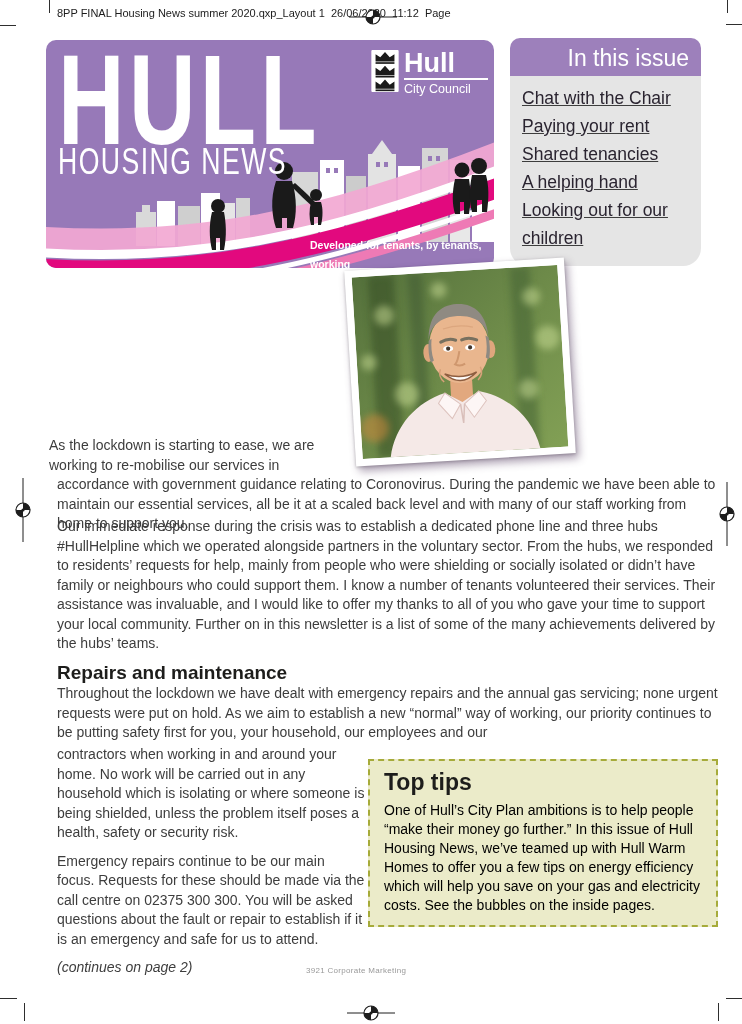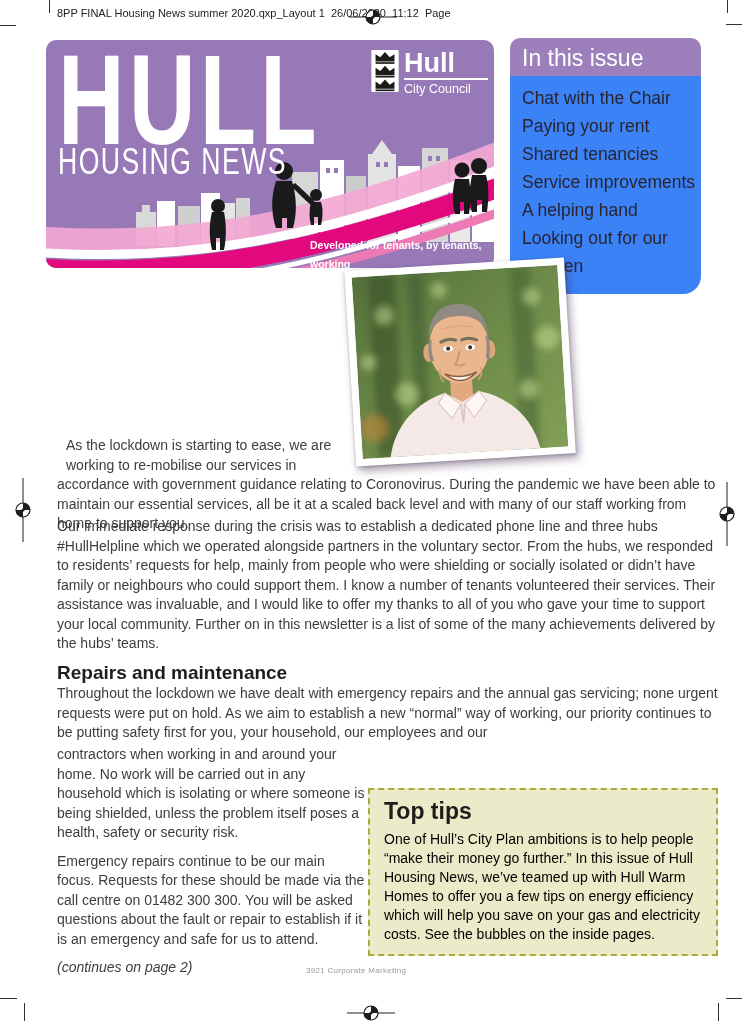--- a/index.html
+++ b/index.html
@@ -35,49 +35,49 @@
   .council-name { font-size:27px; line-height:26px; font-weight:700; color:#ffffff;
                   border-bottom:2px solid #ffffff; padding-bottom:2px; }
   .council-sub { font-size:12.5px; line-height:16px; color:#ffffff; margin-top:1px; }
   .tagline { position:absolute; left:264px; top:196px; width:180px; color:#ffffff;
              font-size:10.5px; font-weight:700; line-height:19px; }
 
   
   .issue-panel { position:absolute; left:510px; top:38px; width:191px; }
   .issue-head { background:#9d80bb; border-radius:10px 10px 0 0; padding:7px 12px 5px 12px; color:#ffffff; }
   .issue-season { font-size:18px; font-weight:700; line-height:20px; }
-  .issue-heading { font-size:23px; font-weight:400; line-height:26px; }
-  .issue-body { background:#3b82f6; border-radius:0 0 18px 18px; padding:8px 2px 14px 12px; }
+  .issue-heading { font-size:23px; font-weight:400; line-height:26px;text-align:right; }
+  .issue-body { background:#e5e5e5; border-radius:0 0 18px 18px; padding:8px 2px 14px 12px;text-decoration:underline; }
   .issue-body ul { list-style:none; }
   .issue-body li { font-size:17.5px; line-height:28px; color:#2a2430; }
 
   
   .photo { position:absolute; left:350px; top:264px; width:220px; height:196px; background:#ffffff;
            padding:7px; transform:rotate(-3.5deg); transform-origin:50% 50%;
            box-shadow:3px 5px 9px rgba(70,45,85,0.45), 0 1px 3px rgba(0,0,0,0.25); }
   .photo svg { display:block; width:100%; height:100%; }
 
   
   .headline { position:absolute; left:57px; top:276px; width:345px; font-size:42px; line-height:43px;
               font-weight:700; color:#1d1d1b; letter-spacing:-0.5px; }
   .standfirst { position:absolute; left:57px; top:366px; width:345px; font-size:18.5px;
                 line-height:20.5px; font-weight:700; color:#2a2a28; }
   .bodytxt { font-size:14px; line-height:19.5px; color:#3d3d3d; }
-  .intro-narrow { position:absolute; left:66px; top:436px; width:312px; }
+  .intro-narrow { position:absolute; left:49px; top:436px; width:312px; }
   .intro-wide   { position:absolute; left:57px; top:475px; width:661px; }
   .para2        { position:absolute; left:57px; top:517px; width:661px; }
   .sect-head    { position:absolute; left:57px; top:662px; width:400px; font-size:19px;
                   font-weight:700; color:#1d1d1b; }
   .repairs-wide { position:absolute; left:57px; top:684px; width:661px; }
   .col-left     { position:absolute; left:57px; top:745px; width:308px; }
   .col-left p + p { margin-top:9px; }
   .continues    { margin-top:10px; font-style:italic; color:#3d3d3d; }
 
   
-  .tips { position:absolute; left:368px; top:788px; width:350px; min-height:168px;
+  .tips { position:absolute; left:368px; top:759px; width:350px; min-height:168px;
           background:#ebebc9; border:2px dashed #a6ab3a; padding:8px 15px 10px 14px; }
   .tips h3 { font-size:23px; font-weight:700; color:#1d1d1b; margin-bottom:5px; }
   .tips p { font-size:14px; line-height:19px; color:#000000; }
 
   
   .job-note { position:absolute; left:306px; top:966px; font-size:8px; color:#999999; letter-spacing:0.3px; }
 </style>
 </head>
 <body>
 
@@ -212,21 +212,20 @@
 
   <aside class="issue-panel">
     <div class="issue-head">
       <div class="issue-heading">In this issue</div>
     </div>
     <div class="issue-body">
       <ul>
         <li>Chat with the Chair</li>
         <li>Paying your rent</li>
         <li>Shared tenancies</li>
-        <li>Service improvements</li>
         <li>A helping hand</li>
         <li>Looking out for our children</li>
       </ul>
     </div>
   </aside>
 
   <figure class="photo">
     <svg viewBox="0 0 206 182">
       <defs>
         <linearGradient id="gbg" x1="0" y1="0" x2="1" y2="1">
@@ -285,21 +284,21 @@
 
   <p class="bodytxt intro-narrow">As the lockdown is starting to ease, we are working to re-mobilise our services in</p>
   <p class="bodytxt intro-wide">accordance with government guidance relating to Coronovirus.  During the pandemic we have been able to maintain our essential services, all be it at a scaled back level and with many of our staff working from home to support you.</p>
   <p class="bodytxt para2">Our immediate response during the crisis was to establish a dedicated phone line and three hubs #HullHelpline which we operated alongside partners in the voluntary sector. From the hubs, we responded to residents’ requests for help, mainly from people who were shielding or socially isolated or didn’t have family or neighbours who could support them.  I know a number of tenants volunteered their services. Their assistance was invaluable, and I would like to offer my thanks to all of you who gave your time to support your local community. Further on in this newsletter is a list of some of the many achievements delivered by the hubs’ teams.</p>
 
   <h2 class="sect-head">Repairs and maintenance</h2>
   <p class="bodytxt repairs-wide">Throughout the lockdown we have dealt with emergency repairs and the annual gas servicing; none urgent requests were put on hold. As we aim to establish a new “normal” way of working, our priority continues to be putting safety first for you, your household, our employees and our</p>
 
   <div class="col-left">
     <p class="bodytxt">contractors when working in and around your home. No work will be carried out in any household which is isolating or where someone is being shielded, unless the problem itself poses a health, safety or security risk.</p>
-    <p class="bodytxt">Emergency repairs continue to be our main focus. Requests for these should be made via the call centre on 01482 300 300. You will be asked questions about the fault or repair to establish if it is an emergency and safe for us to attend.</p>
+    <p class="bodytxt">Emergency repairs continue to be our main focus. Requests for these should be made via the call centre on 02375 300 300. You will be asked questions about the fault or repair to establish if it is an emergency and safe for us to attend.</p>
     <p class="bodytxt continues">(continues on page 2)</p>
   </div>
 
   <aside class="tips">
     <h3>Top tips</h3>
     <p>One of Hull’s City Plan ambitions is to help people “make their money go further.” In this issue of Hull Housing News, we’ve teamed up with Hull Warm Homes to offer you a few tips on energy efficiency which will help you save on your gas and electricity costs. See the bubbles on the inside pages.</p>
   </aside>
 
   <div class="job-note">3921 Corporate Marketing</div>
 

